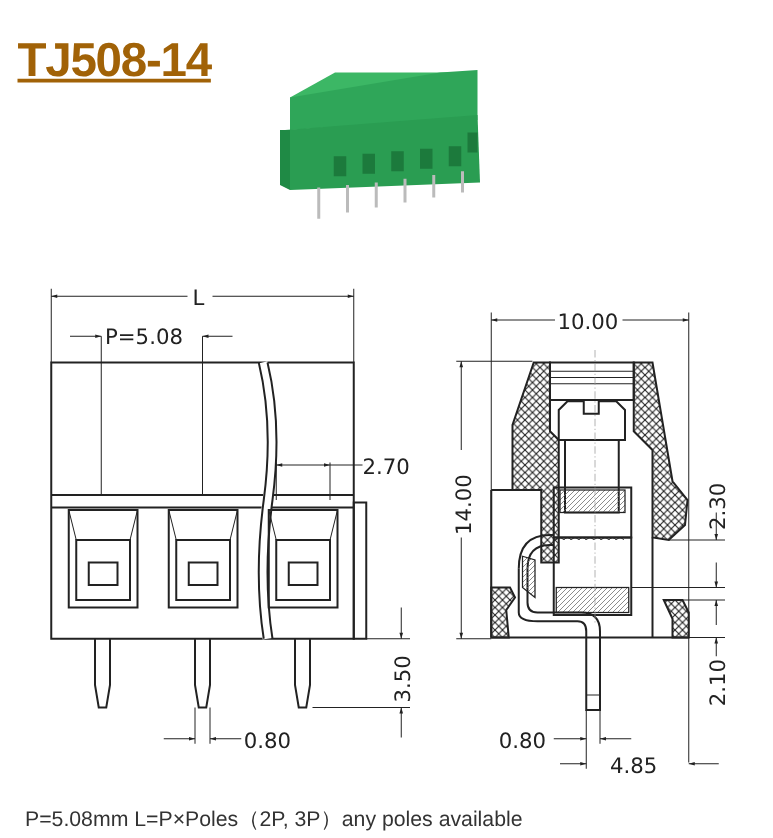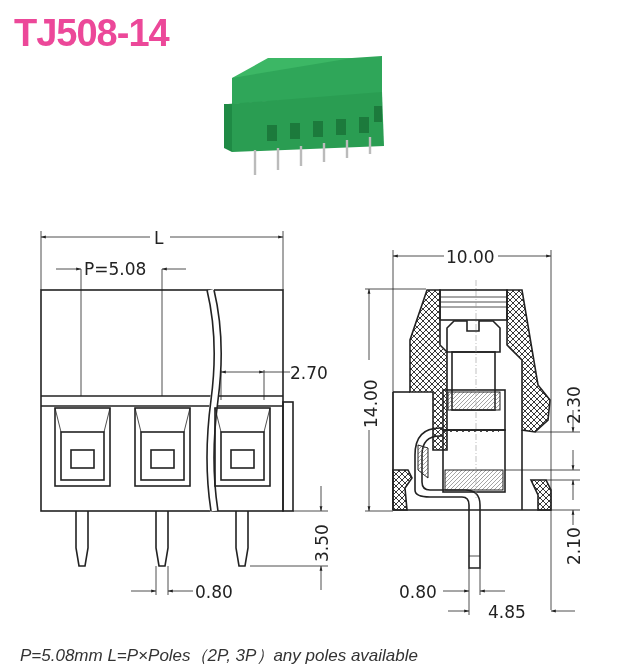--- a/index.html
+++ b/index.html
@@ -1,18 +1,18 @@
 <!DOCTYPE html>
 <html><head>
 <meta charset="utf-8">
 <style>
   html, body { margin:0; padding:0; background:#ffffff; }
   body { width:618px; height:670px; position:relative; overflow:hidden; font-family:"DejaVu Sans", sans-serif; }
-  .title { position:absolute; left:14px; top:12px; font-family:"Liberation Sans", sans-serif; font-weight:bold; font-size:38px; color:#ec4899; letter-spacing:-1px; }
-  .footer { position:absolute; left:20px; top:644px; font-family:"Liberation Sans", sans-serif; font-size:17px; color:#333333; white-space:nowrap;font-style:italic; }
+  .title { position:absolute; left:14px; top:28px; font-family:"Liberation Sans", sans-serif; font-weight:bold; font-size:38px; color:#a16207; letter-spacing:-1px;text-decoration:underline; }
+  .footer { position:absolute; left:20px; top:644px; font-family:"Liberation Sans", sans-serif; font-size:17px; color:#333333; white-space:nowrap; }
   svg { position:absolute; left:0; top:0; }
   .dim { font-family:"DejaVu Sans", sans-serif; font-size:17px; fill:#222; }
   .ln { stroke:#222; fill:none; stroke-width:1.6; }
   .thin { stroke:#222; fill:none; stroke-width:0.8; }
   .ctr { stroke:#999; fill:none; stroke-width:0.6; stroke-dasharray:6 2 1 2; }
 </style>
 </head>
 <body>
 
 <div class="title">TJ508-14</div>

